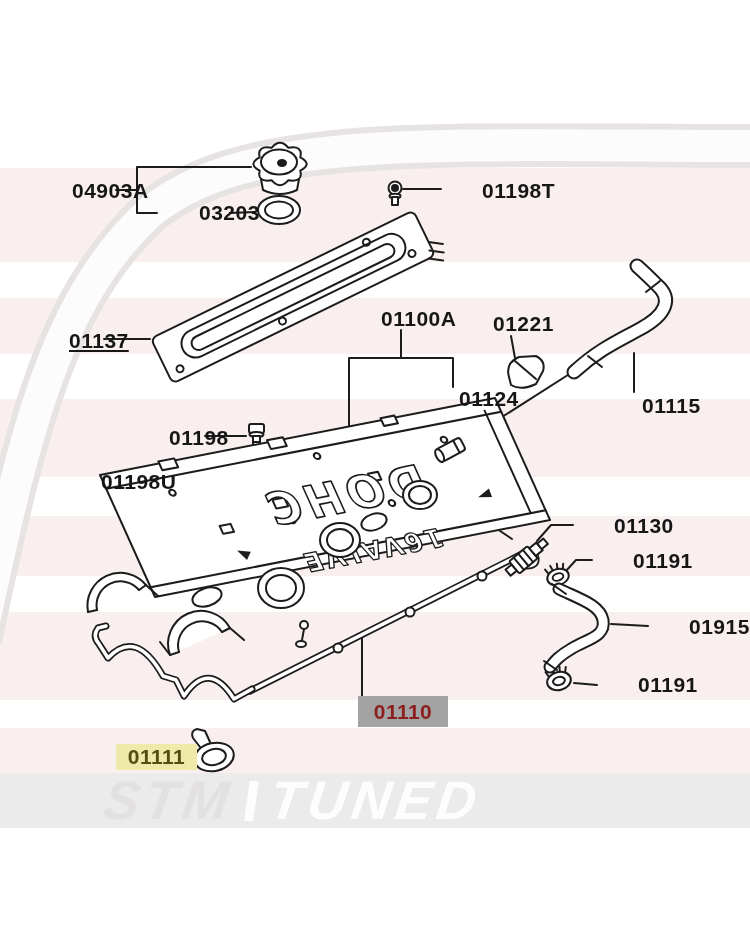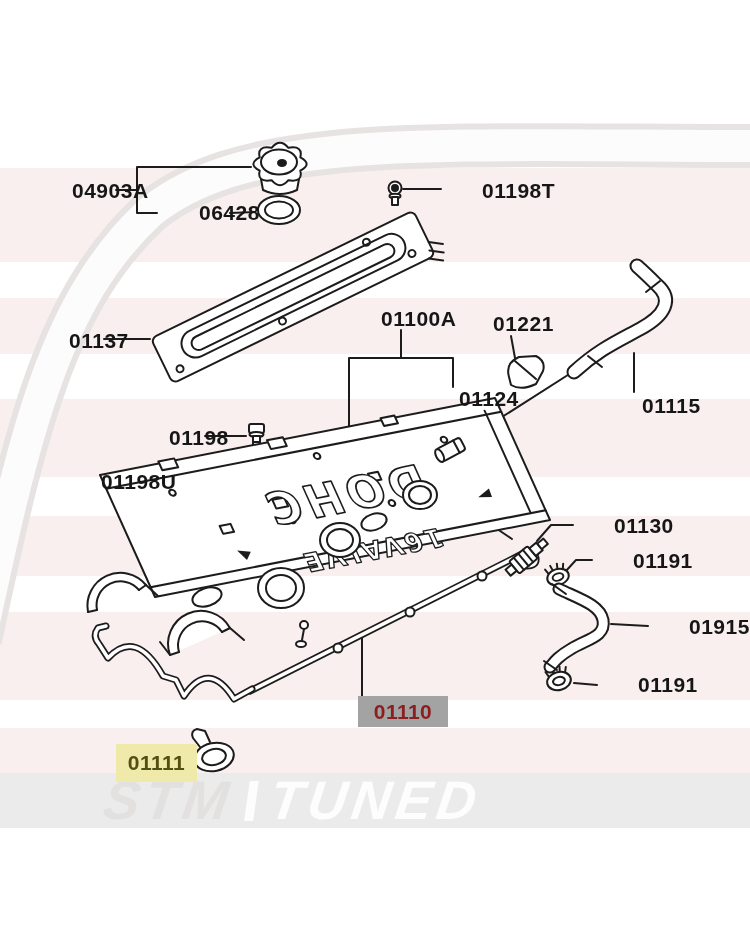--- a/index.html
+++ b/index.html
@@ -4,21 +4,21 @@
 <style>
   html,body{margin:0;padding:0;background:#fff;}
   .canvas{position:relative;width:750px;height:945px;background:#ffffff;overflow:hidden;
           font-family:"Liberation Sans",sans-serif;}
   .band{position:absolute;left:0;width:750px;background:#f9efee;}
   .diagram-svg{position:absolute;left:0;top:0;z-index:3;}
   .lbl{position:absolute;z-index:4;font:600 21px "Liberation Sans",sans-serif;
        color:#161616;letter-spacing:.5px;white-space:nowrap;margin-left:40px;}
   .hl{display:flex;align-items:center;justify-content:center;}
   .hl-red{left:318px;top:696px;width:90px;height:31px;background:#a3a3a3;color:#8b1e1e;}
-  .hl-yellow{left:76px;top:744px;width:81px;height:38px;background:#efeaa9;color:#514f12;}
+  .hl-yellow{left:76px;top:744px;width:81px;height:26px;background:#efeaa9;color:#514f12;}
   .footer-band{position:absolute;left:0;top:773px;width:750px;height:55px;background:#ebebeb;z-index:1;}
   .wm-row{position:absolute;left:104px;top:0;height:55px;display:flex;align-items:center;
           transform:skewX(-8deg);font:italic 900 54px "Liberation Sans",sans-serif;
           letter-spacing:5px;line-height:55px;}
   .wm-stm{color:#e3e0e0;}
   .wm-sep{display:inline-block;width:9px;height:40px;background:#fdfdfd;margin:0 14px;}
   .wm-tuned{color:#fdfdfd;}
 </style>
 </head>
 <body>
@@ -230,23 +230,23 @@
       <g>
         <path d="M 559,589 C 580,599 600,605 603,620 C 606,637 587,639 571,649 C 559,656 555,661 550,667" stroke-width="13"></path>
         <path d="M 559,589 C 580,599 600,605 603,620 C 606,637 587,639 571,649 C 559,656 555,661 550,667" stroke="#ffffff" stroke-width="9"></path>
         <path d="M 552,584 L 566,594 M 544,661 L 557,670"></path>
       </g>
 
     </g>
   </svg>
 
   <div class="lbl" style="left:32px;top:179px;">04903A</div>
-  <div class="lbl" style="left:159px;top:201px;">06428</div>
+  <div class="lbl" style="left:159px;top:201px;">03203</div>
   <div class="lbl" style="left:442px;top:179px;">01198T</div>
-  <div class="lbl" style="left:29px;top:329px;">01137</div>
+  <div class="lbl" style="left:29px;top:329px;text-decoration:underline;">01137</div>
   <div class="lbl" style="left:341px;top:307px;">01100A</div>
   <div class="lbl" style="left:453px;top:312px;">01221</div>
   <div class="lbl" style="left:419px;top:387px;">01124</div>
   <div class="lbl" style="left:602px;top:394px;">01115</div>
   <div class="lbl" style="left:129px;top:426px;">01198</div>
   <div class="lbl" style="left:61px;top:470px;">01198U</div>
   <div class="lbl" style="left:574px;top:514px;">01130</div>
   <div class="lbl" style="left:593px;top:549px;">01191</div>
   <div class="lbl" style="left:649px;top:615px;text-align:right;">01915</div>
   <div class="lbl" style="left:598px;top:673px;">01191</div>

